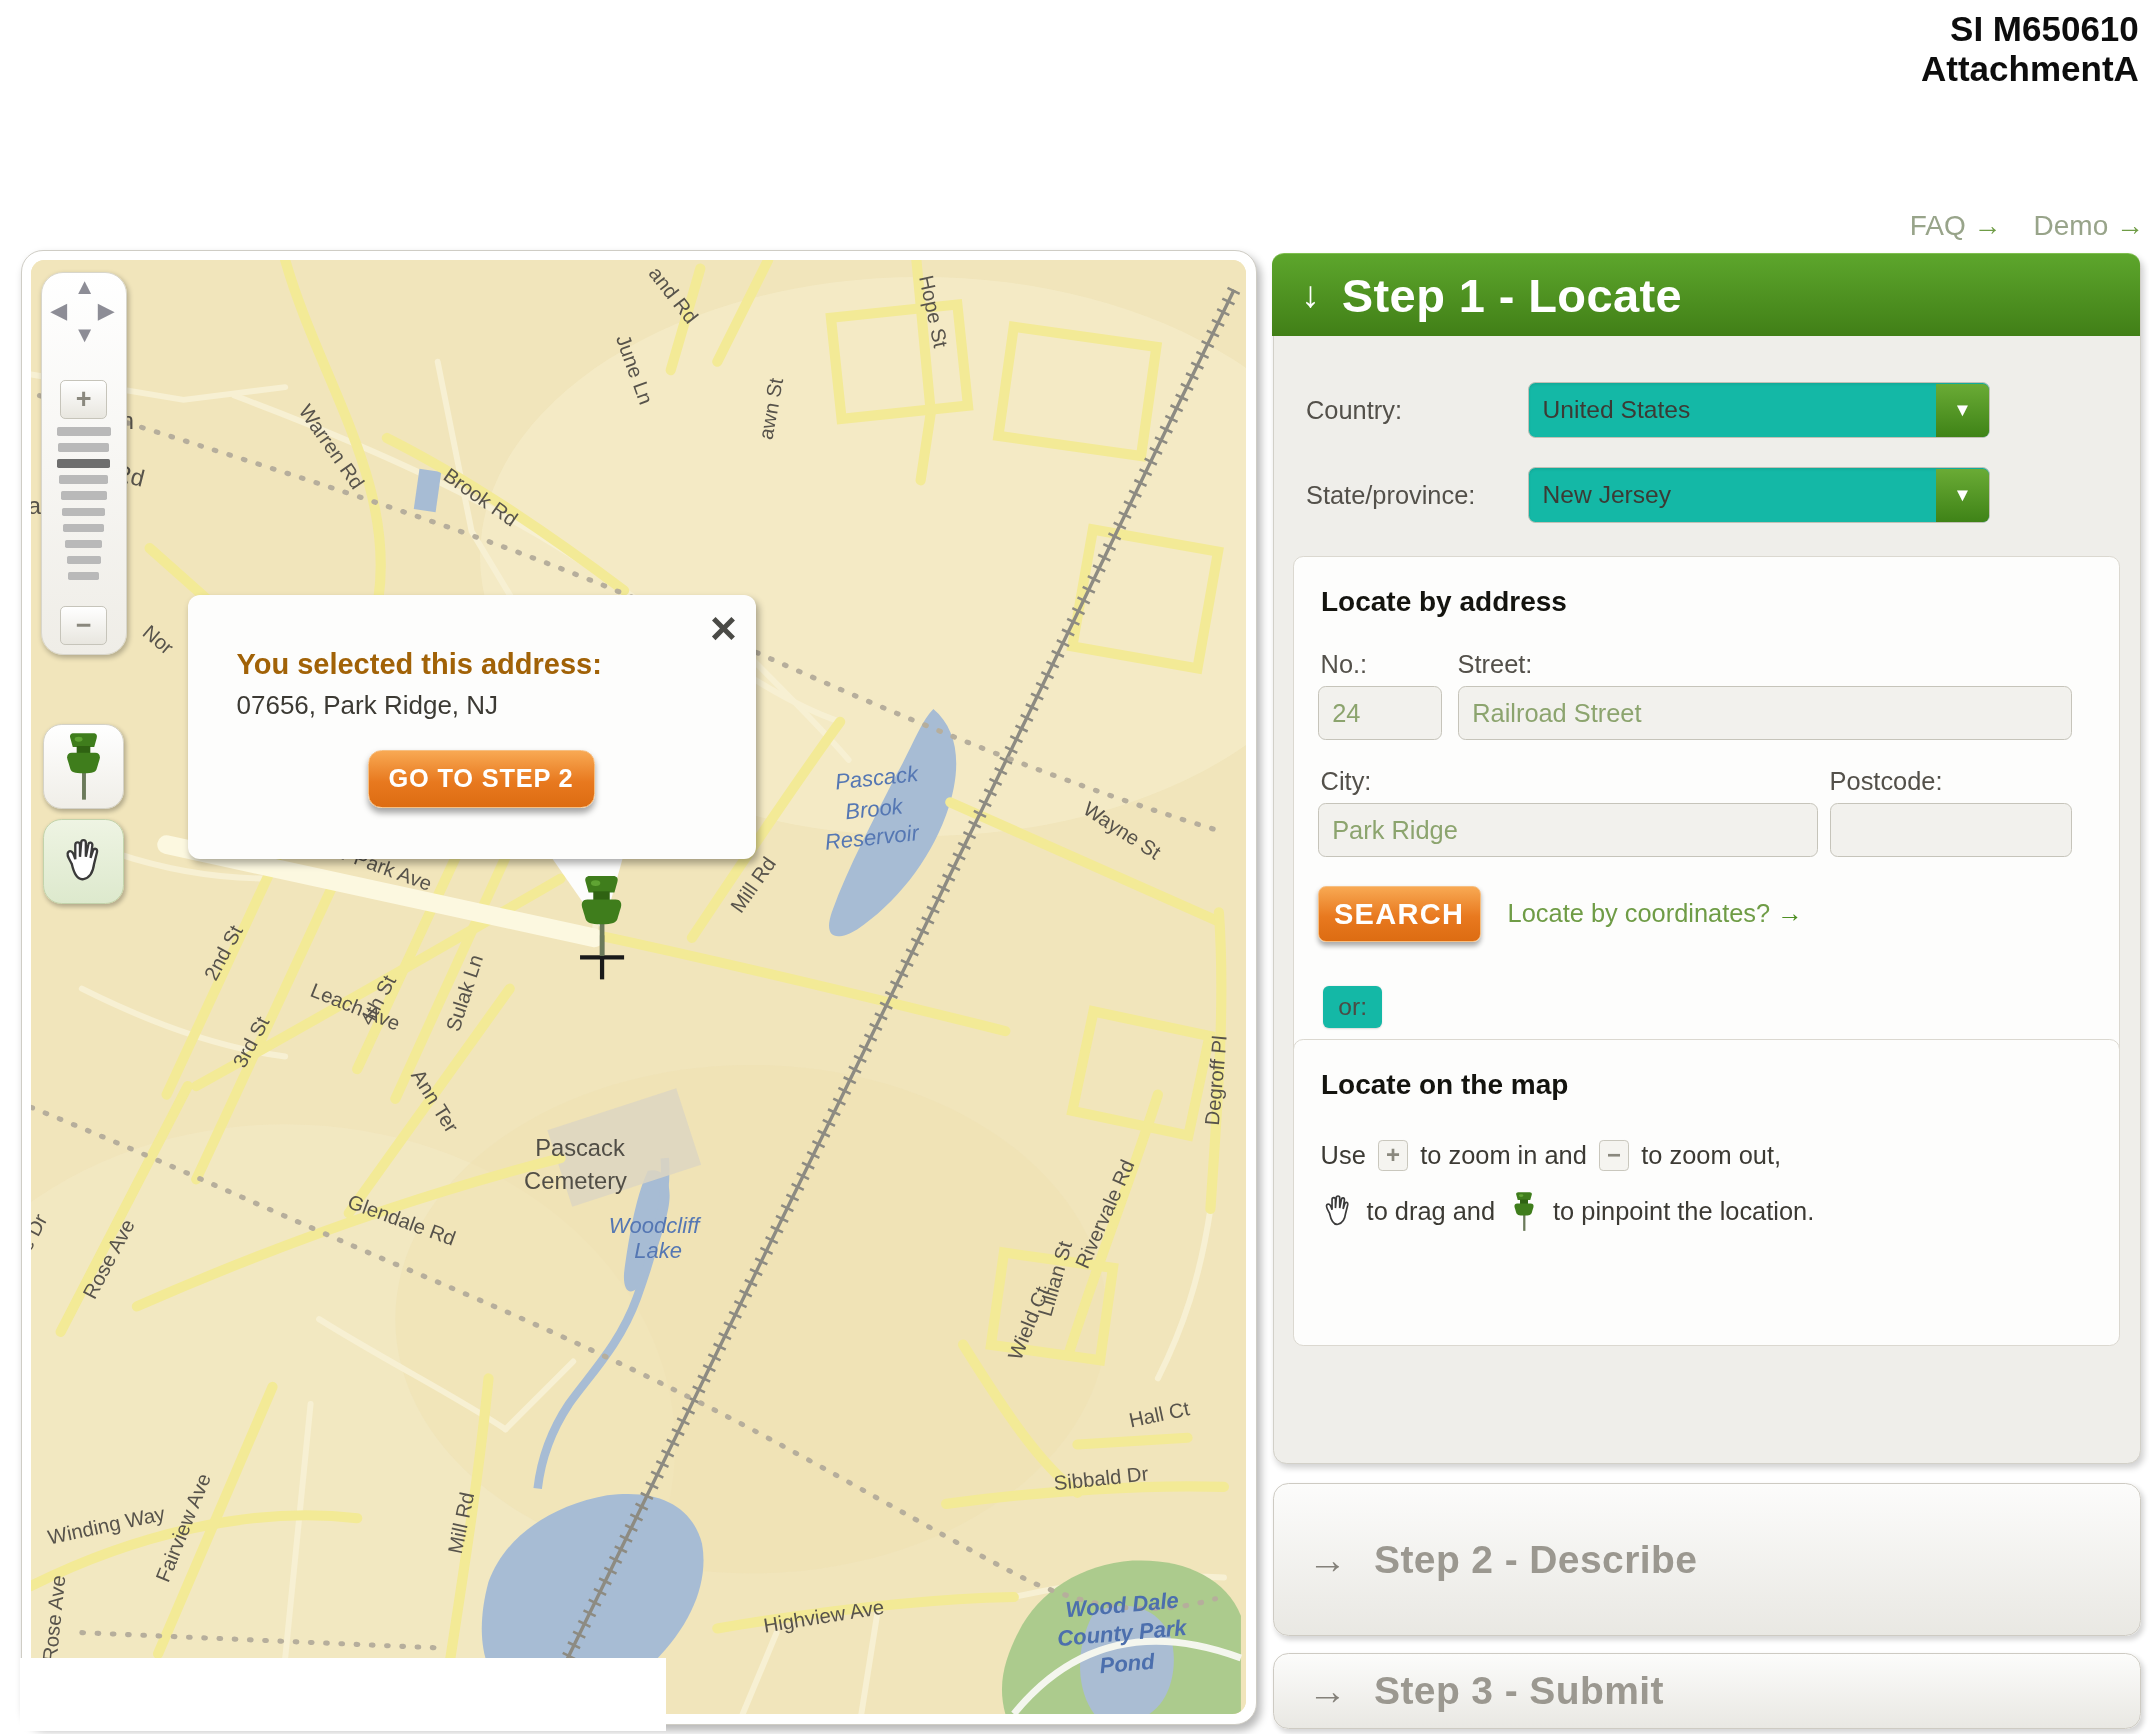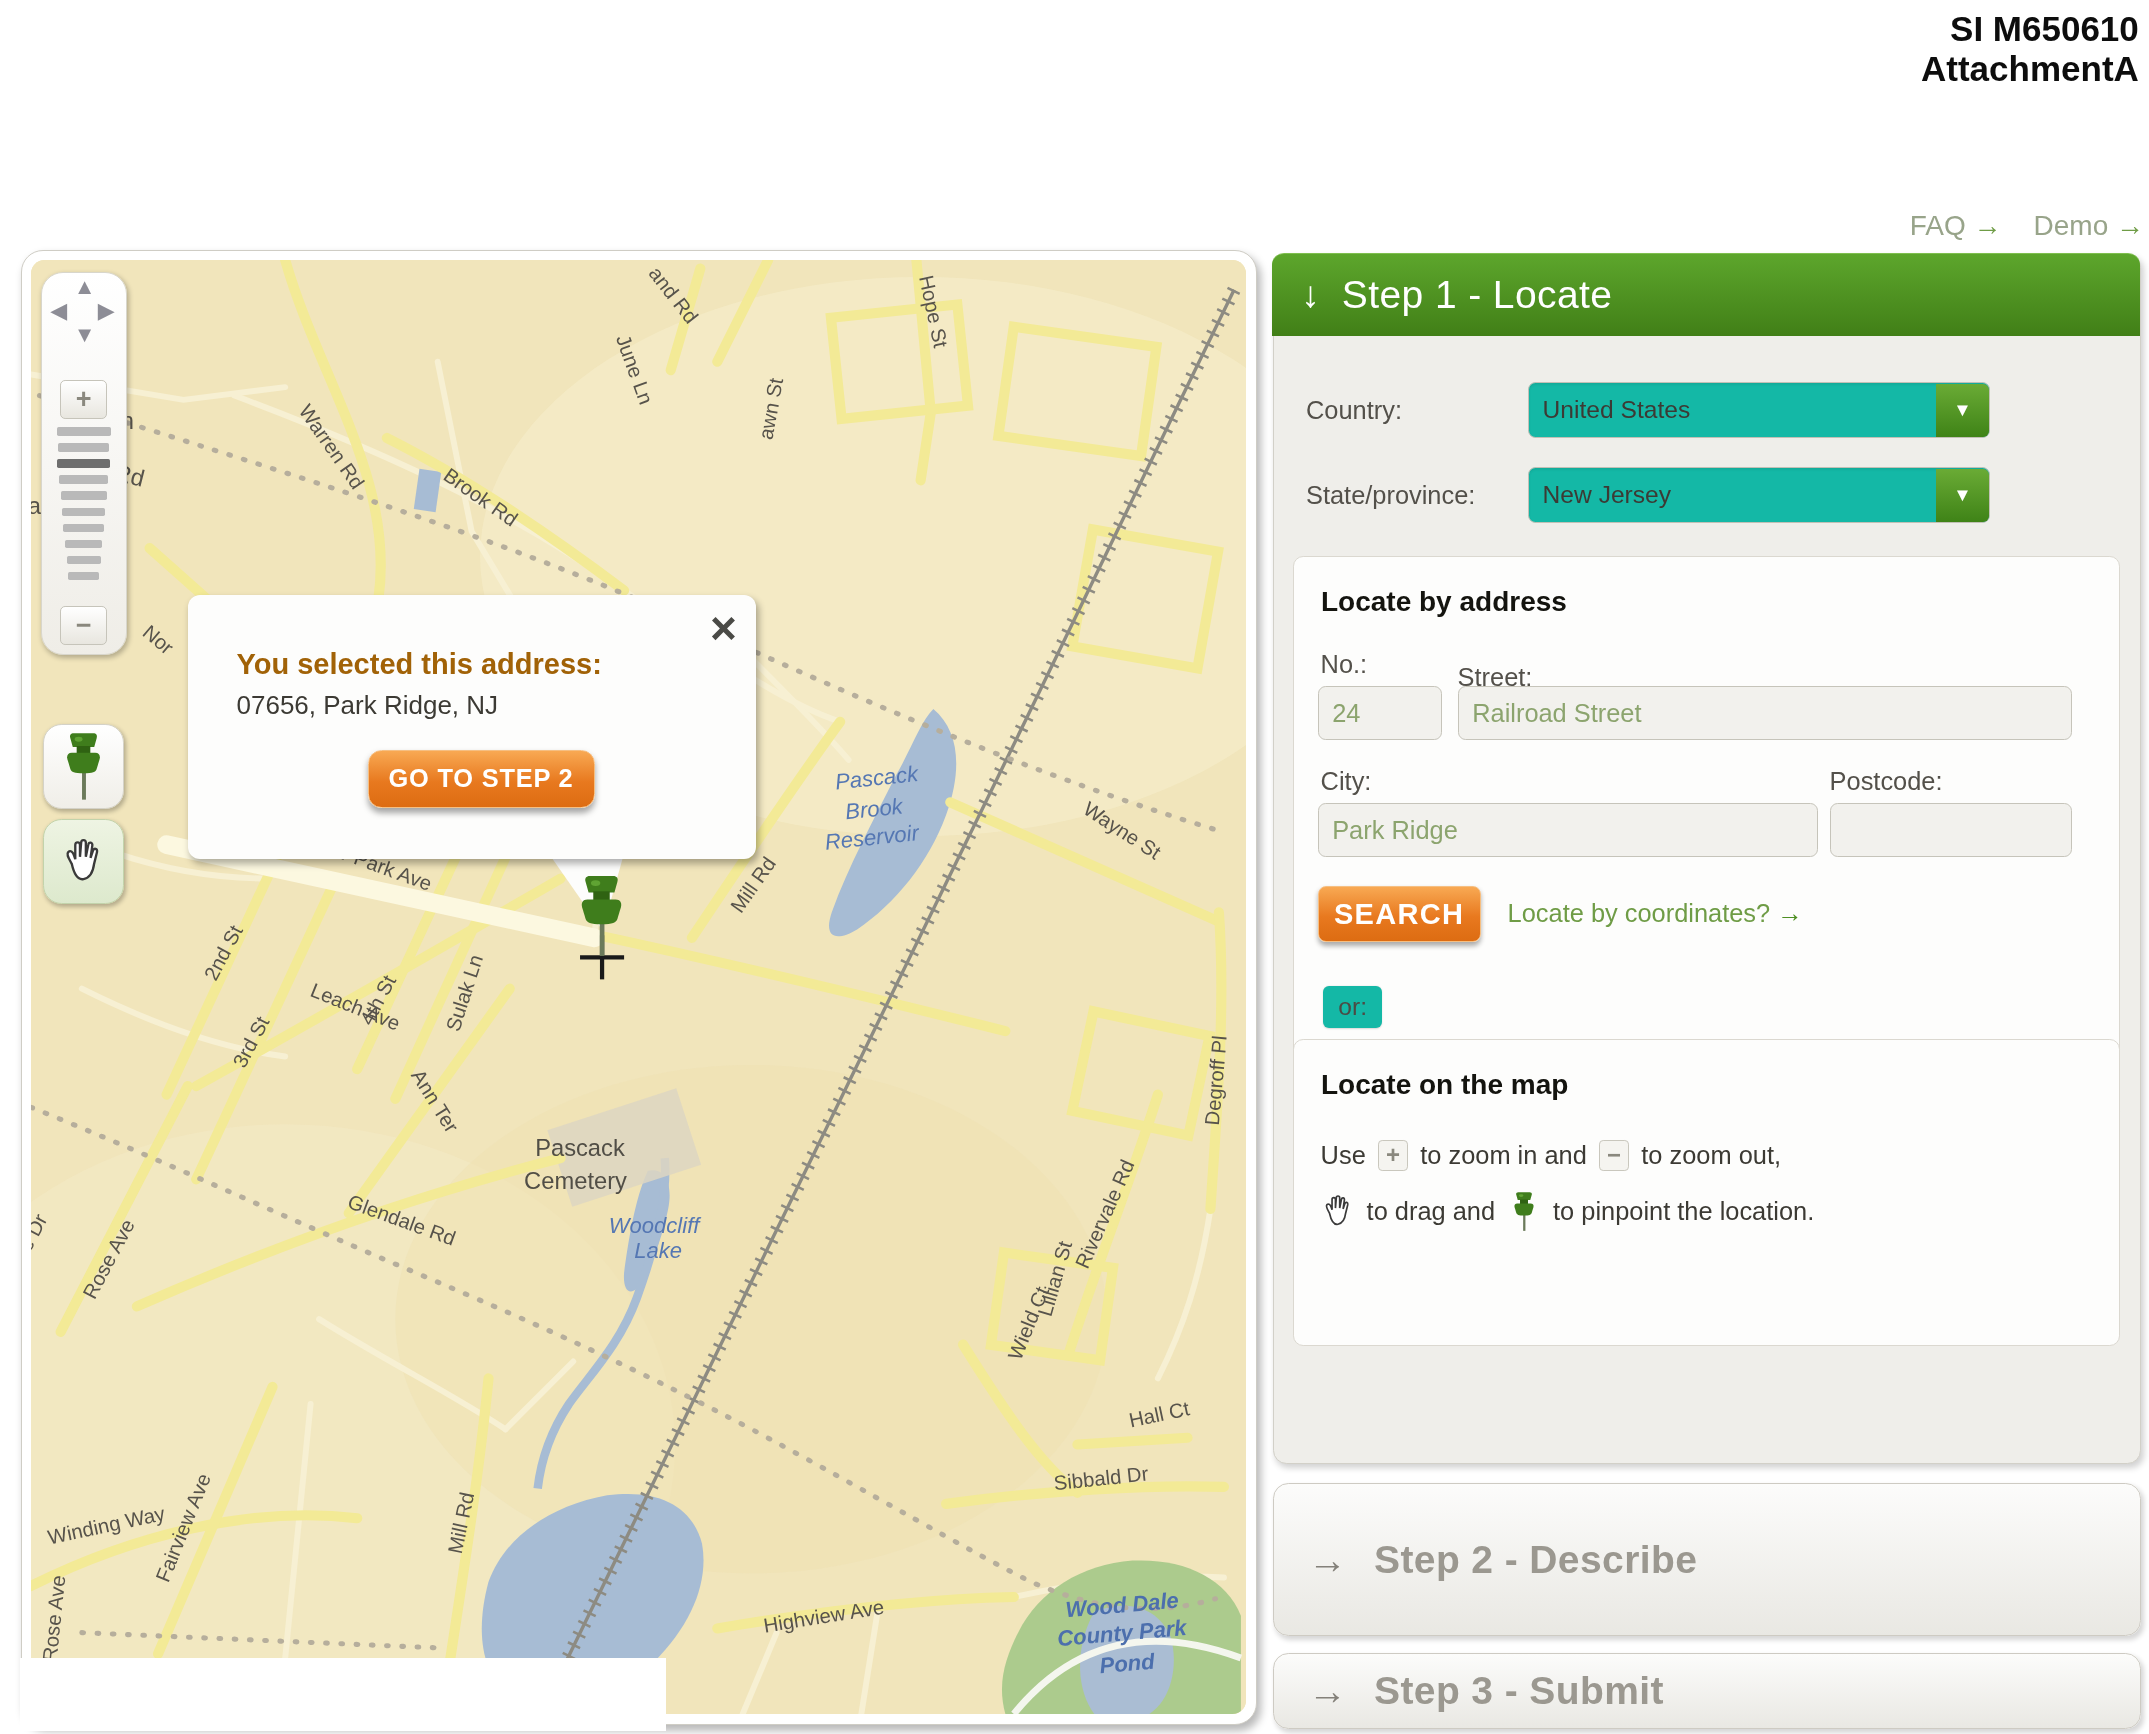--- a/index.html
+++ b/index.html
@@ -77,21 +77,21 @@
   .redact{position:absolute;left:19.5px;top:1658px;width:646px;height:73px;background:#fff;z-index:40;}
 
   
   .panel{position:absolute;left:1273px;width:868px;box-sizing:border-box;}
   .step1{top:254px;height:1210px;background:#efeeea;border:1.7px solid #d2d0c8;border-radius:13.6px;
     box-shadow:2.5px 3.4px 6px rgba(0,0,0,.18);}
   .s1-header{position:absolute;left:-1.7px;top:-1.7px;width:868px;height:83px;border-radius:12px 12px 0 0;
     background:linear-gradient(#5da62c,#417f17);display:flex;align-items:center;padding-left:29px;box-sizing:border-box;
     border-top:1.7px solid #7fbf4e;}
   .s1-header .dn{color:#fff;font-size:37px;font-weight:bold;margin-right:22px;}
-  .s1-header h2{margin:0;color:#fff;font-size:39px;font-weight:normal;letter-spacing:0.4px;}
+  .s1-header h2{margin:0;color:#fff;font-size:47px;font-weight:bold;letter-spacing:0.4px;}
 
   .frow{position:absolute;left:0;width:100%;}
   .flabel{position:absolute;left:32px;font-size:25.4px;color:#53504a;}
   .selectbox{position:absolute;left:254px;width:462px;height:56px;background:#14b8a6;border:1.7px solid #c2c0b6;
     border-radius:7.6px;box-sizing:border-box;display:flex;align-items:center;cursor:pointer;
     box-shadow:inset 0 1.7px 2.5px rgba(0,0,0,.08);}
   .selectbox .val{flex:1;font-size:24.6px;color:#3c3a34;padding-left:13.6px;}
   .sel-btn{width:53px;height:53px;border-radius:0 6px 6px 0;background:linear-gradient(#6aab35,#3f8317);
     display:flex;align-items:center;justify-content:center;color:#fff;font-size:18.6px;}
 
@@ -364,21 +364,21 @@
       <span class="flabel" style="top:13.6px;">State/province:</span>
       <div class="selectbox" style="top:0;">
         <span class="val">New Jersey</span>
         <span class="sel-btn">▼</span>
       </div>
     </div>
 
     <div class="wbox addr-box">
       <h3>Locate by address</h3>
       <span class="fl" style="left:27px;top:93px;">No.:</span>
-      <span class="fl" style="left:164px;top:106px;">Street:</span>
+      <span class="fl" style="left:164px;top:93px;">Street:</span>
       <input class="tinput" style="left: 24px; top: 129px; width: 124px;" value="24">
       <input class="tinput" style="left: 164px; top: 129px; width: 614px;" value="Railroad Street">
       <span class="fl" style="left:27px;top:210px;">City:</span>
       <span class="fl" style="left:536px;top:210px;">Postcode:</span>
       <input class="tinput" style="left: 24px; top: 246px; width: 500px;" value="Park Ridge">
       <input class="tinput" style="left: 536px; top: 246px; width: 242px;" value="">
       <button class="search-btn">SEARCH</button>
       <span class="coords-link">
         <span>Locate by coordinates?</span>
         <span class="arr">→</span>

